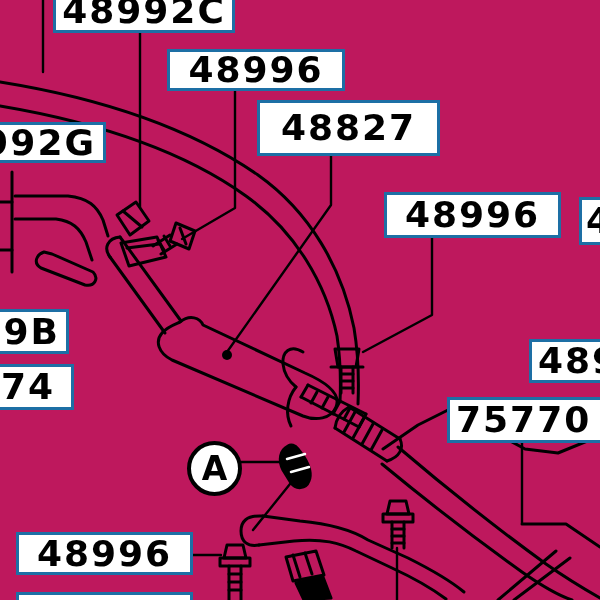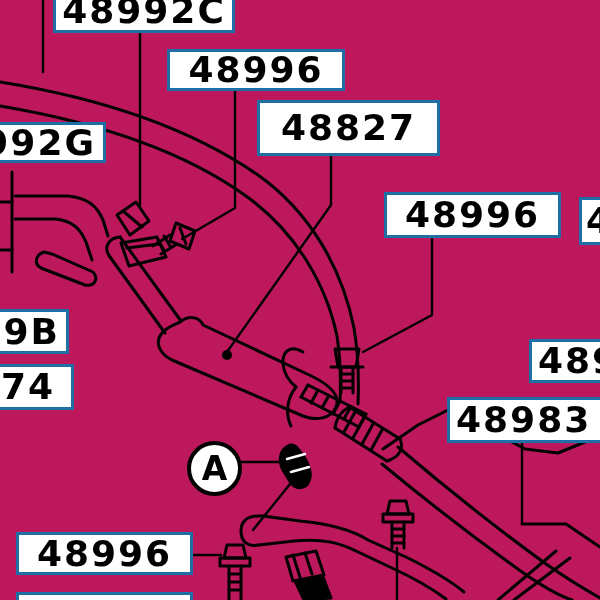--- a/index.html
+++ b/index.html
@@ -166,21 +166,21 @@
 
   <div class="part-label align-left" style="left:-30px;top:364px;width:104px;height:46px;padding-left:28px;">
     <span>74</span>
   </div>
 
   <div class="part-label align-left" style="left:529px;top:339px;width:120px;height:44px;padding-left:6px;">
     <span>489</span>
   </div>
 
   <div class="part-label align-left" style="left:447px;top:397px;width:200px;height:46px;padding-left:6px;">
-    <span>48983</span>
+    <span>75770</span>
   </div>
 
   <div class="part-label" style="left:16px;top:532px;width:177px;height:43px;">
     <span>48996</span>
   </div>
 
   <div class="part-label" style="left:16px;top:592px;width:177px;height:40px;">
     <span></span>
   </div>
 

